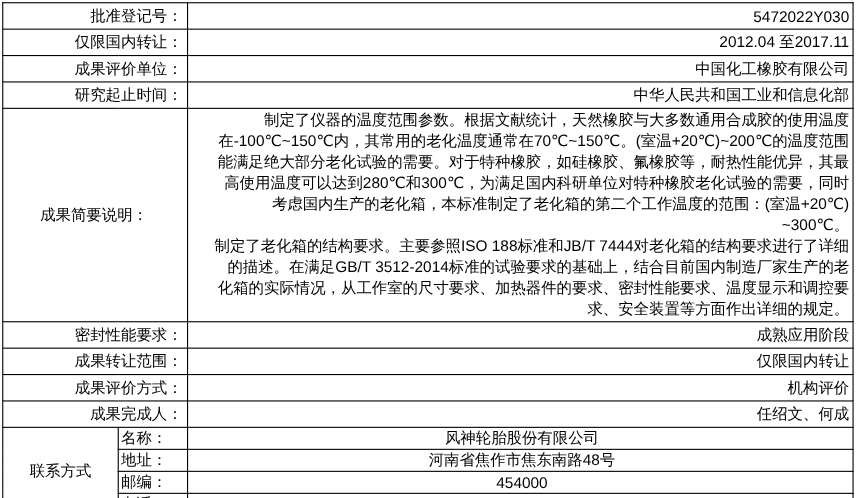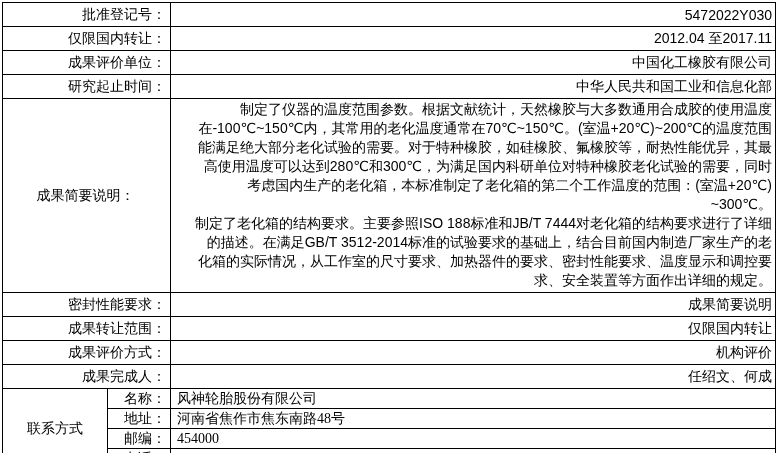--- a/index.html
+++ b/index.html
@@ -43,29 +43,27 @@
     text-align: right;
     padding: 1px 3px 2px 22px;
     line-height: 19px;
   }
   td.contact-lbl {
     text-align: center;
     vertical-align: middle;
     padding: 0;
   }
   td.sub-lbl {
-    text-align: right;
     padding: 0 4px 0 2px;
     height: 19px;
   }
   td.sub-val {
-    text-align: left;
+    text-align: center;
     padding: 0 3px 0 6px;
     height: 19px;
-    font-family: Liberation Serif, serif;
   }
   .para { margin: 0; }
 </style>
 </head>
 <body>
 
 <table class="doc">
   <colgroup>
     <col style="width:105px">
     <col style="width:63px">
@@ -92,21 +90,21 @@
     <tr>
       <td class="sum-lbl" colspan="2">成果简要说明：</td>
       <td class="sum-val">
         <div class="para">制定了仪器的温度范围参数。根据文献统计，天然橡胶与大多数通用合成胶的使用温度在-100℃~150℃内，其常用的老化温度通常在70℃~150℃。(室温+20℃)~200℃的温度范围能满足绝大部分老化试验的需要。对于特种橡胶，如硅橡胶、氟橡胶等，耐热性能优异，其最高使用温度可以达到280℃和300℃，为满足国内科研单位对特种橡胶老化试验的需要，同时考虑国内生产的老化箱，本标准制定了老化箱的第二个工作温度的范围：(室温+20℃) ~300℃。</div>
         <div class="para">制定了老化箱的结构要求。主要参照ISO 188标准和JB/T 7444对老化箱的结构要求进行了详细的描述。在满足GB/T 3512-2014标准的试验要求的基础上，结合目前国内制造厂家生产的老化箱的实际情况，从工作室的尺寸要求、加热器件的要求、密封性能要求、温度显示和调控要求、安全装置等方面作出详细的规定。</div>
       </td>
     </tr>
 
     <tr>
       <td class="lbl" colspan="2">密封性能要求：</td>
-      <td class="val">成果简要说明</td>
+      <td class="val">成熟应用阶段</td>
     </tr>
     <tr>
       <td class="lbl" colspan="2">成果转让范围：</td>
       <td class="val">仅限国内转让</td>
     </tr>
     <tr>
       <td class="lbl" colspan="2">成果评价方式：</td>
       <td class="val">机构评价</td>
     </tr>
     <tr>

